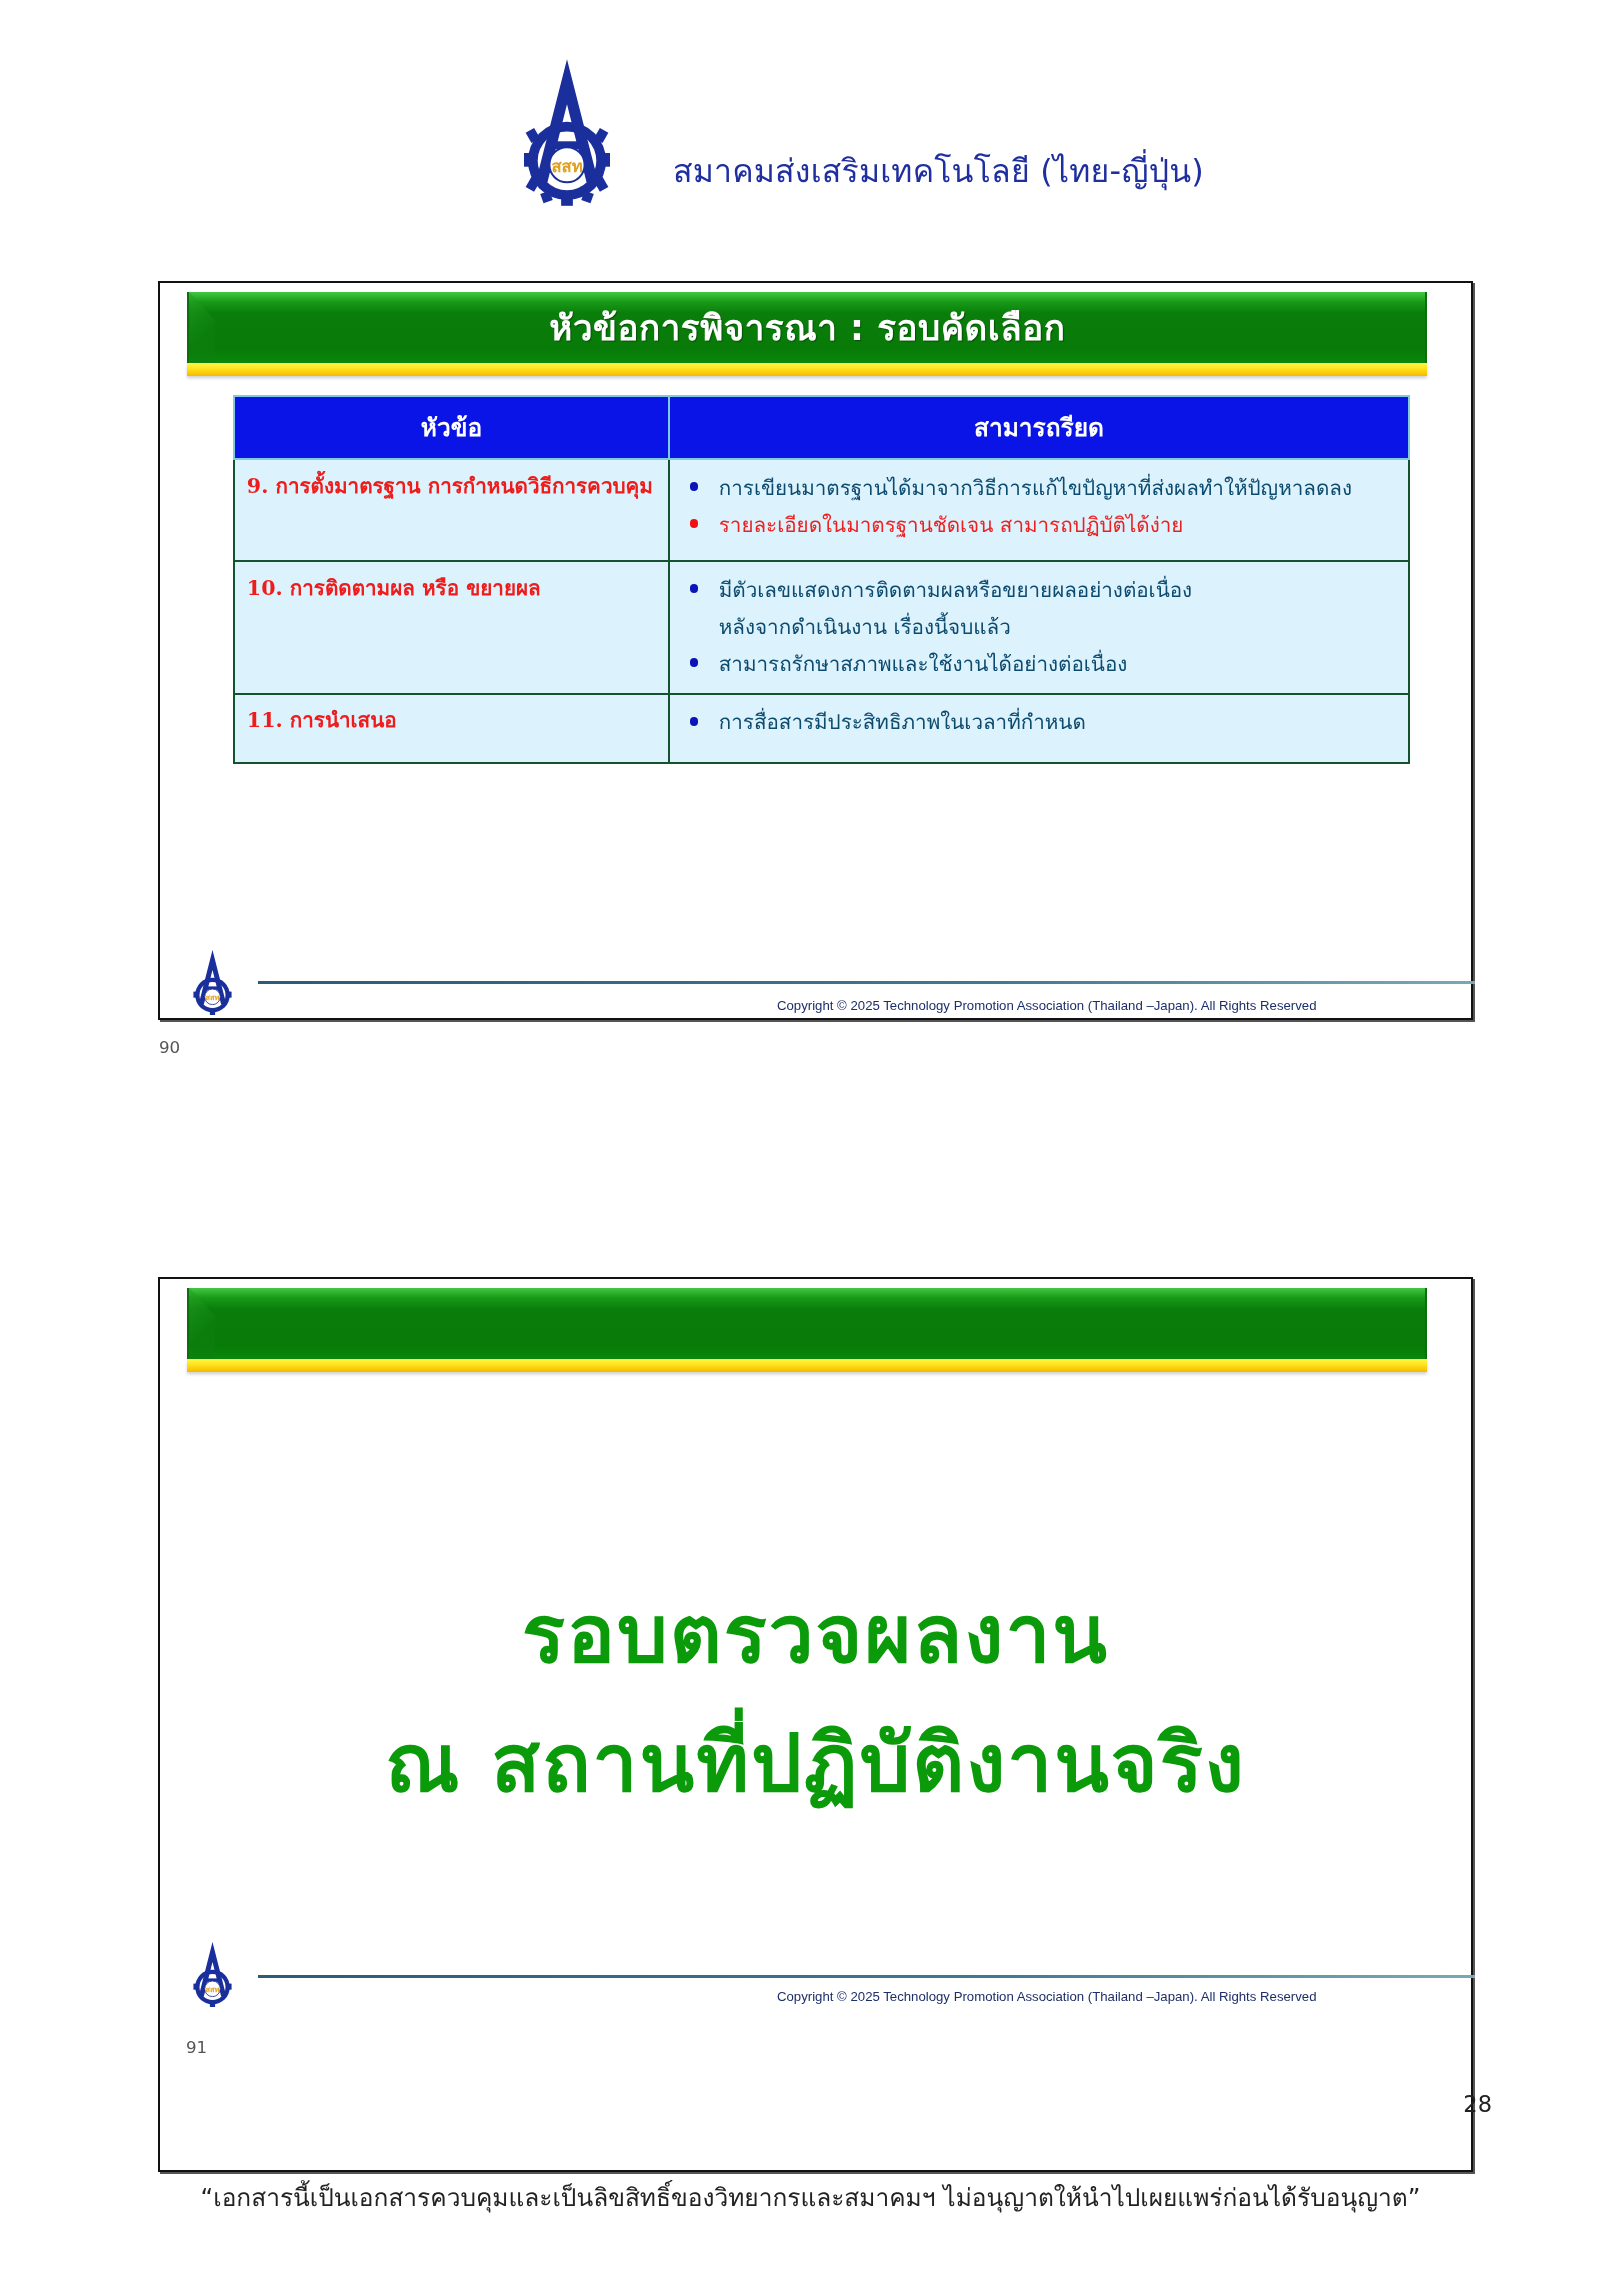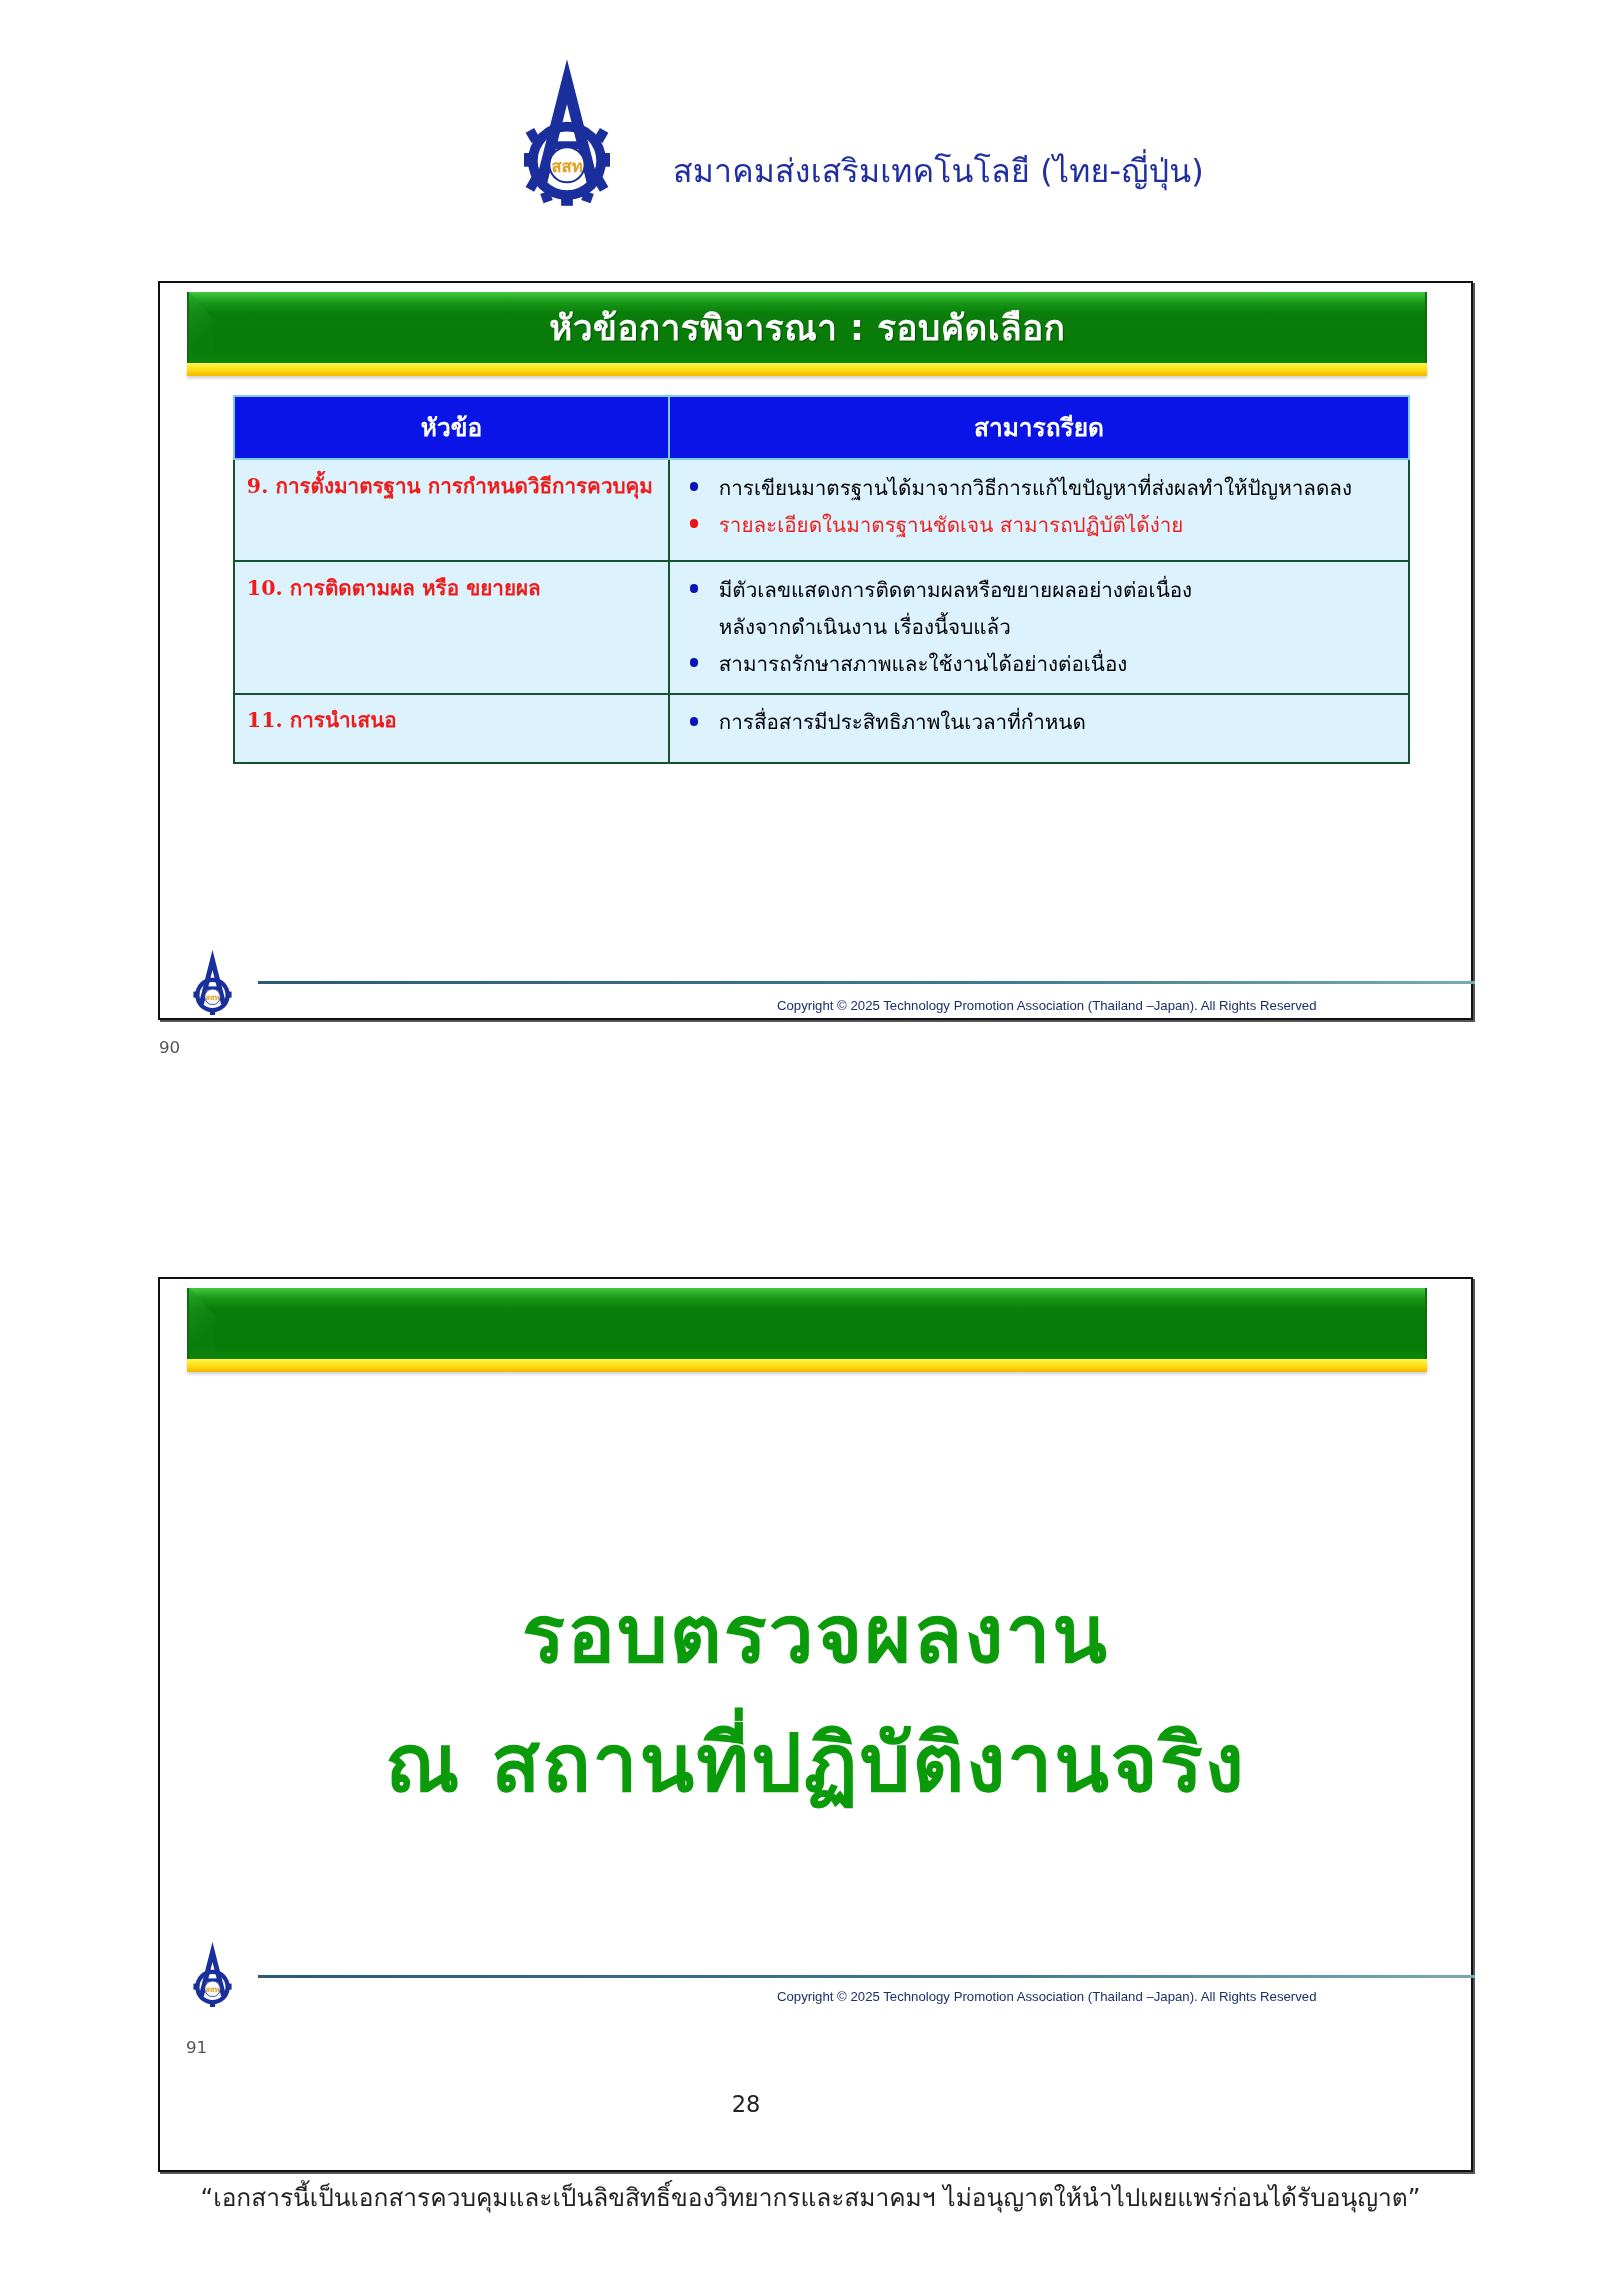--- a/index.html
+++ b/index.html
@@ -53,21 +53,21 @@
   }
   .topic-table td {
     background: #dcf2fd; border: 2px solid #14532d; vertical-align: top;
     padding: 9.8px 11.8px 9.8px 11.8px;
     margin-top: 42px;
   }
   .col-topic { width: 435px; }
   .topic-text { color: #ef1c1c; font-size: 20.6px; font-weight: bold; line-height: 33px; }
   .topic-num { font-family: "DejaVu Serif", "Liberation Serif", serif; }
   .bullet-list { list-style: none; padding-left: 0; }
-  .bullet-item { position: relative; padding-left: 37px; font-size: 20.6px; line-height: 37px; color: #000000; }
+  .bullet-item { position: relative; padding-left: 37px; font-size: 20.6px; line-height: 37px; color: #0c4a6e; }
   .bullet-item.red { color: #ee1f1f; }
   .bullet-dot { position: absolute; left: 7.8px; top: 12.7px; width: 8.8px; height: 8.8px; border-radius: 50%; background: #0a14b8; }
   .bullet-item.red .bullet-dot { background: #ee1111; }
   .row-9 td { height: 102px; }
   .row-10 td { height: 129px; }
   .row-11 td { height: 69px; }
 
   
   .slide-footer-logo { position: absolute; left: 29px; width: 47px; height: 65px; }
   .slide-1 .slide-footer-logo { top: 667px; }
@@ -82,21 +82,21 @@
   .slide-number { position: absolute; left: 159px; font-size: 16.7px; color: #555; }
   .slide-number-1 { top: 1037px; }
   .slide-number-2 { top: 2037px; margin-left: 27px; }
 
   
   .headline { position: absolute; left: 0; width: 100%; text-align: center; color: #0a9a0a; font-weight: bold; font-size: 80px; letter-spacing: 2px; }
   .headline-1 { top: 291px; }
   .headline-2 { top: 420px; }
 
   
-  .page-number { position: absolute; left: 0; width: 1492px; top: 2091px; text-align: center; font-size: 22.5px; color: #222; }
+  .page-number { position: absolute; left: 0; width: 1492px; top: 2091px; text-align: right; font-size: 22.5px; color: #222; }
   .disclaimer { position: absolute; left: 0; width: 1621px; top: 2178px; text-align: center; font-size: 24.5px; color: #222; }
 </style>
 </head>
 <body>
 
 <div class="page-header">
   <svg class="header-logo" viewBox="0 0 88 150">
 
     <g fill="#1a2e9c">
       <circle cx="44" cy="104" r="40"></circle>

